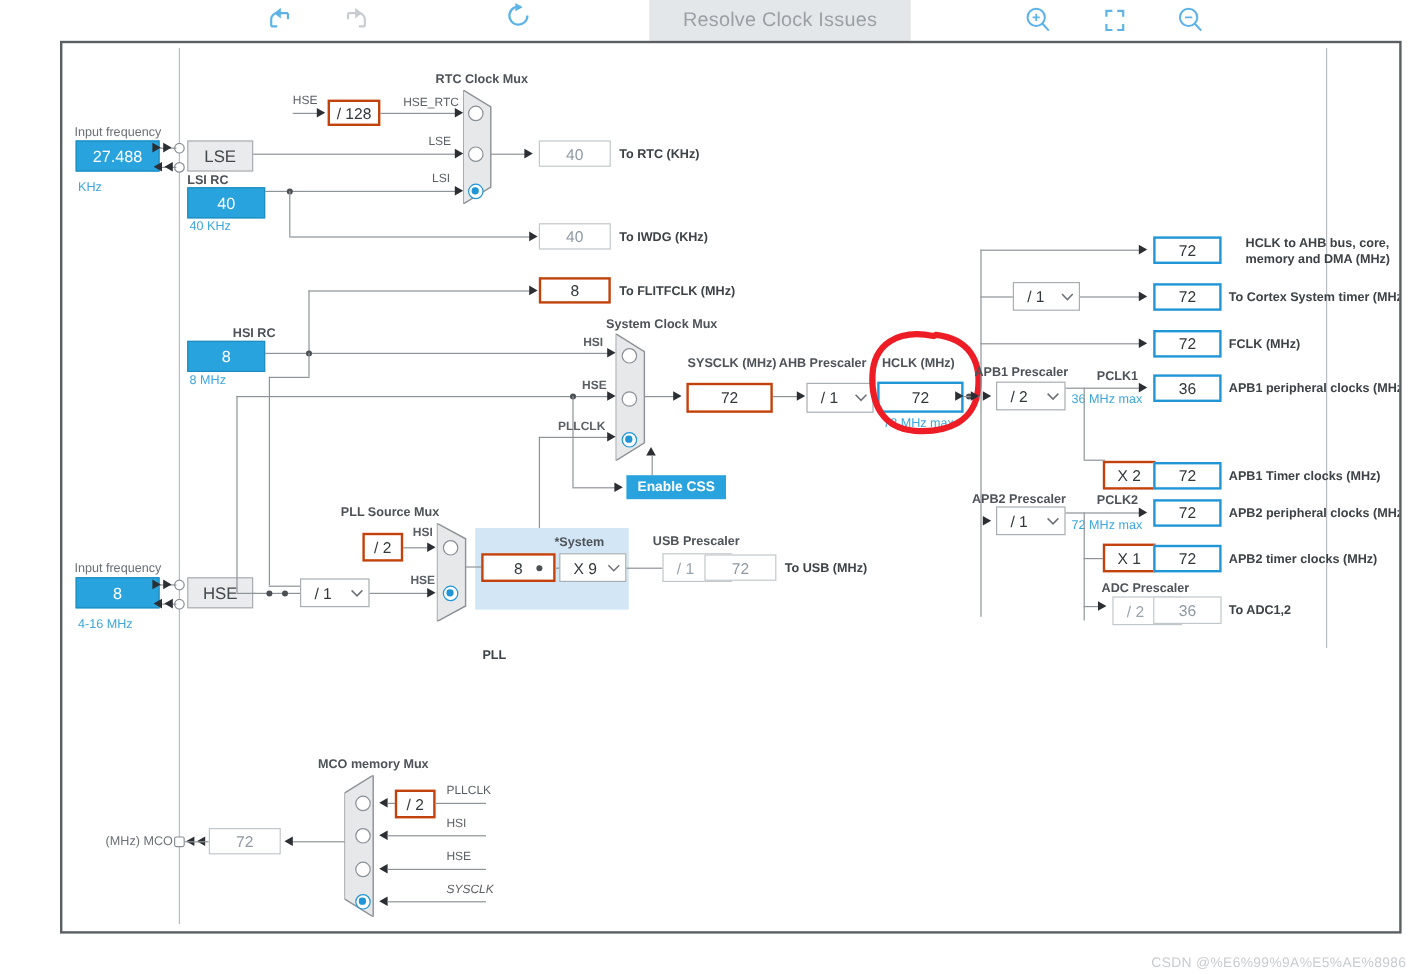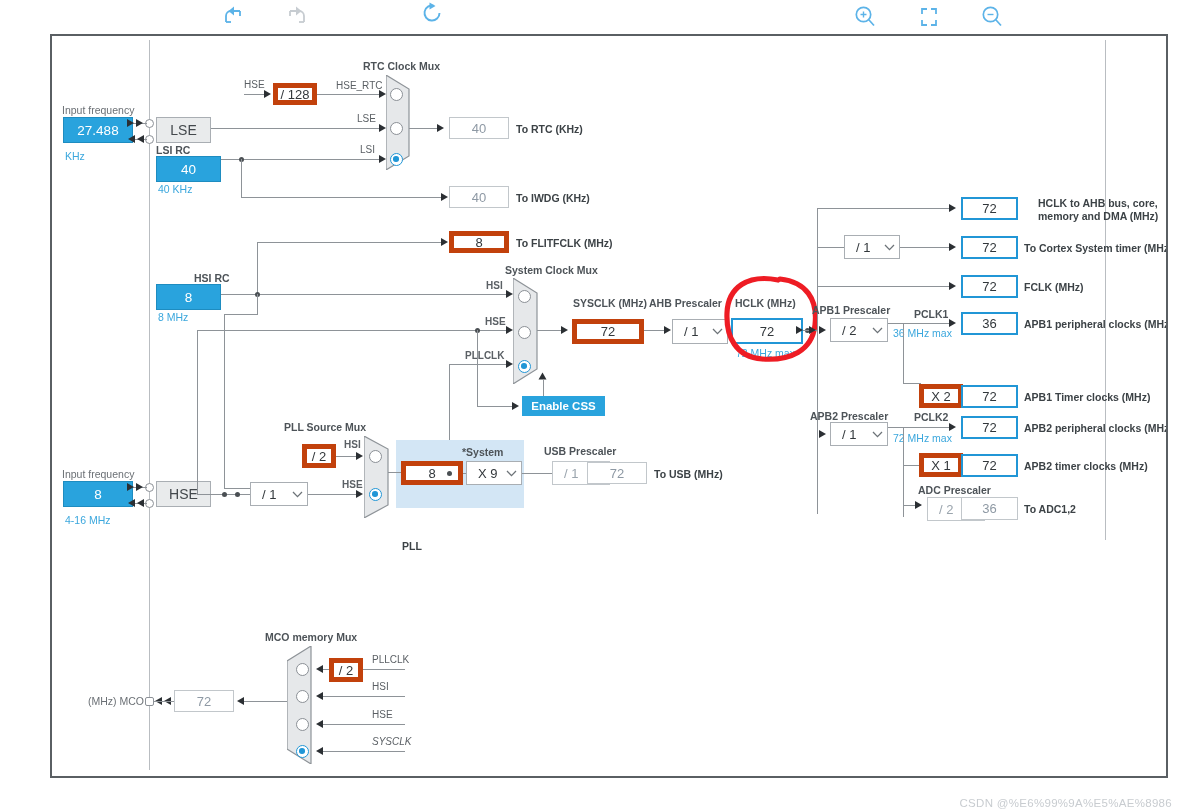--- a/index.html
+++ b/index.html
@@ -35,21 +35,21 @@
   .wire{position:absolute;background:#8e9398;}
   .wire.h{height:1px;}
   .wire.v{width:1px;}
   .arrow{position:absolute;width:0;height:0;border-top:4.5px solid transparent;
          border-bottom:4.5px solid transparent;border-left:7px solid #2b2f33;}
   .arrow.left{border-left:none;border-right:7px solid #2b2f33;}
   .dot{position:absolute;width:5px;height:5px;border-radius:50%;background:#4a4f53;}
   
   .box{position:absolute;box-sizing:border-box;display:flex;align-items:center;
        justify-content:center;font-size:13px;}
-  .box.white{background:#fff;border:5px solid #c2410c;color:#32373b;}
+  .box.white{background:#fff;border:2px solid #c2410c;color:#32373b;}
   .box.ro{background:#fff;border:1px solid #c2c7cb;color:#8e99a4;}
   .box.hl{background:#fff;border:2px solid #2196d6;color:#32373b;}
   .box.cyan{background:#29a3dd;border:1px solid #1e8cc0;color:#ffffff;font-size:13.5px;}
   .box.grey{background:#e9ebec;border:1px solid #a9aeb3;color:#43484c;font-size:14px;}
   .box.css{background:#29a3dd;border:none;color:#fff;font-size:11.5px;font-weight:bold;}
   
   .sel{position:absolute;box-sizing:border-box;background:#fff;border:1px solid #a9aeb3;
        font-size:13px;color:#32373b;display:flex;align-items:center;cursor:pointer;}
   .sel.ro{border-color:#c2c7cb;color:#9aa4ad;cursor:default;}
   .sel .v{padding-left:11px;flex:1;}
@@ -97,20 +97,23 @@
     </svg>
   </div>
 
   <div class="tb-icon" style="left:417px;">
     <svg width="32" height="30" viewBox="0 0 32 30">
       <path d="M22.5 11 a7.5 7.5 0 1 1 -5.5 -7.2" fill="none" stroke="#5cb3e8" stroke-width="1.9"></path>
       <path d="M12.5 0.5 L18.5 4 L12.5 7.4 Z" fill="#5cb3e8"></path>
     </svg>
   </div>
 
+  <div id="resolve-btn">
+    <span>Resolve Clock Issues</span>
+  </div>
 
   <div class="tb-icon" style="left:849px;">
     <svg width="32" height="30" viewBox="0 0 32 30">
       <circle cx="14.5" cy="12.5" r="7.2" fill="none" stroke="#5cb3e8" stroke-width="1.7"></circle>
       <path d="M11.5 12.5 h6 M14.5 9.5 v6" stroke="#5cb3e8" stroke-width="1.4"></path>
       <path d="M19.8 17.8 L25 23.5" stroke="#5cb3e8" stroke-width="1.7" fill="none"></path>
     </svg>
   </div>
 
   <div class="tb-icon" style="left:913px;">

